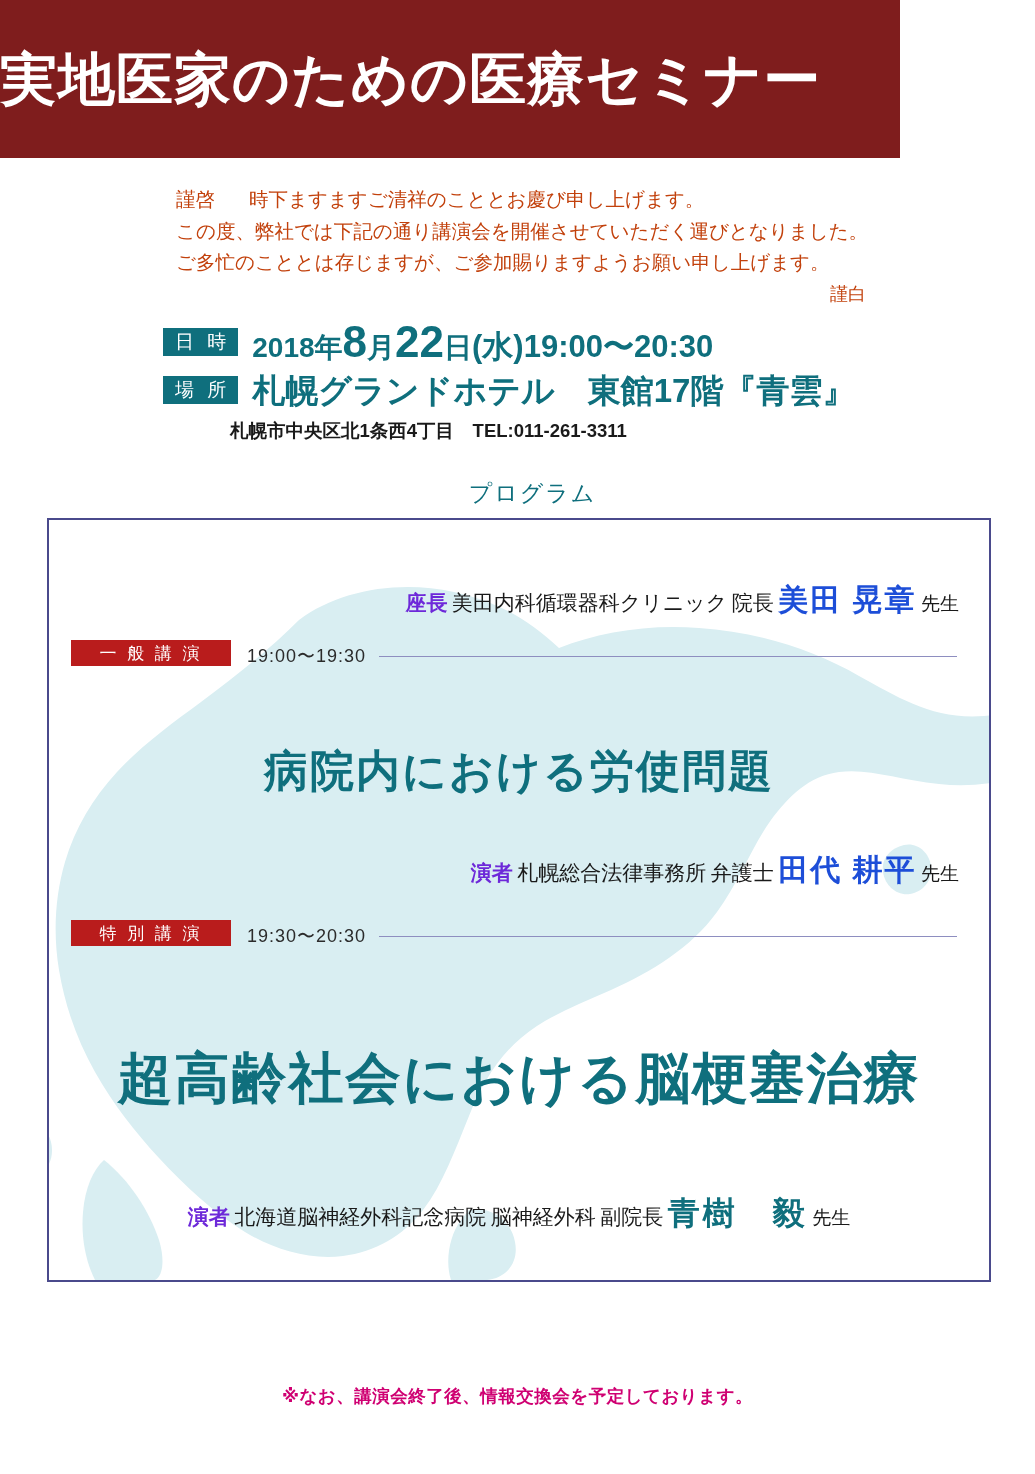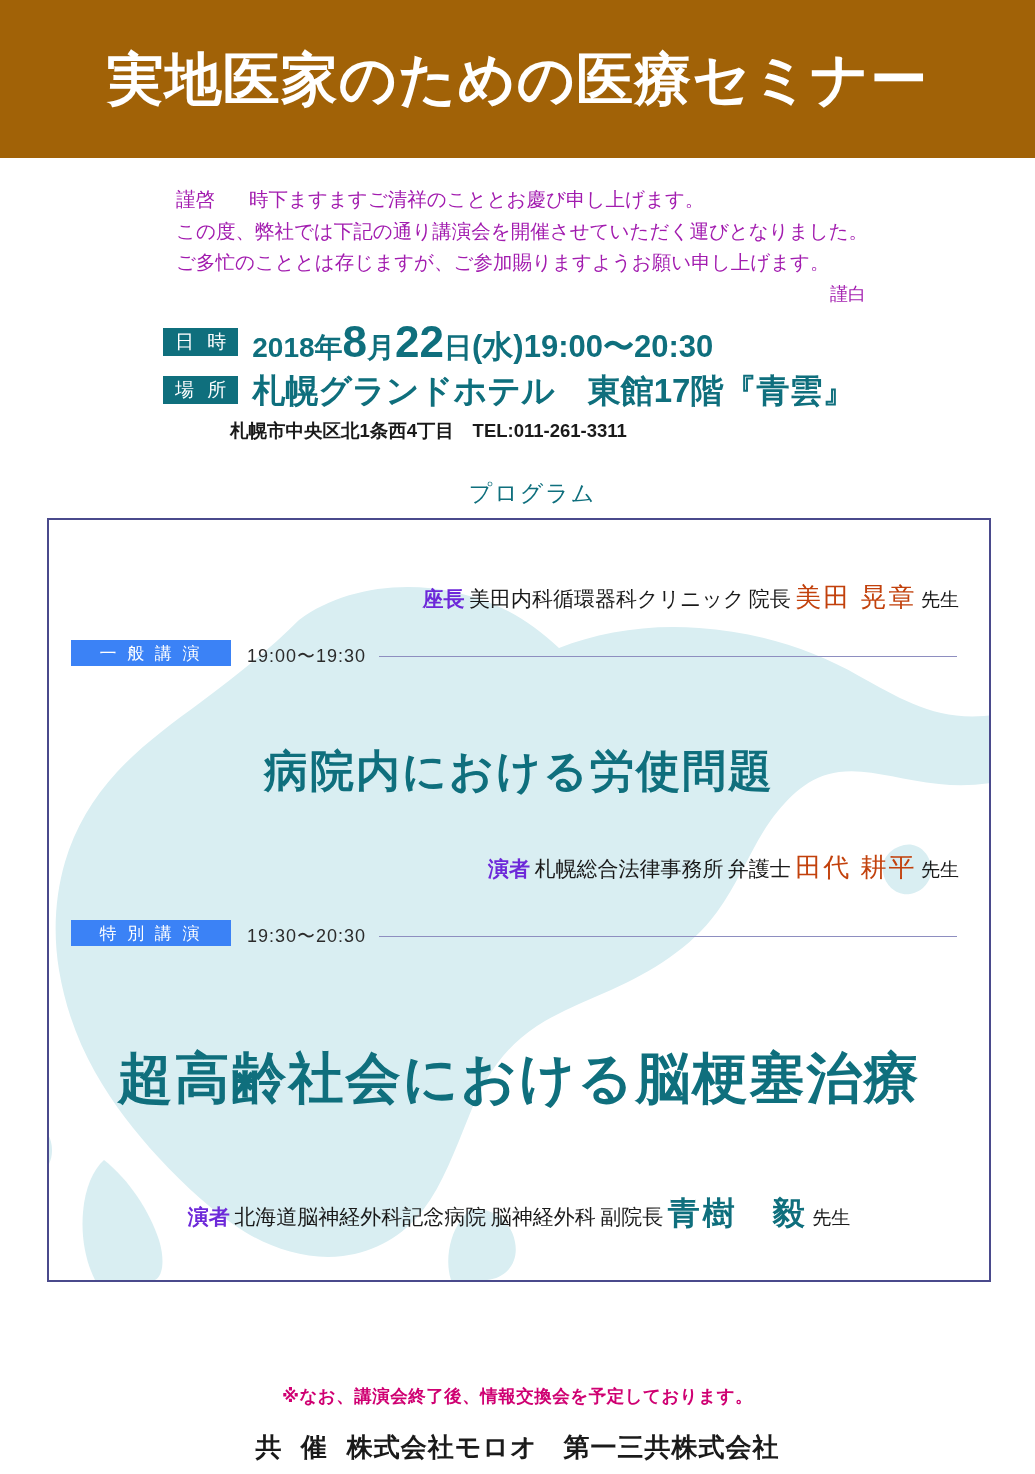--- a/index.html
+++ b/index.html
@@ -19,45 +19,44 @@
     position: relative;
     width: 1035px;
     height: 1474px;
   }
 
   
   .banner {
     position: absolute;
     left: 0;
     top: 0;
-    width: 1035px;
+    width: 900px;
     height: 158px;
-    background: #a16207;
+    background: #7f1d1d;
     display: flex;
     align-items: center;
-    justify-content: center;
   }
   .banner-title {
     color: #ffffff;
     font-size: 57px;
     font-weight: bold;
     letter-spacing: 1px;
     line-height: 1;
     white-space: nowrap;
   }
 
   
   .greeting {
     position: absolute;
     left: 176px;
     top: 184px;
     width: 800px;
     font-size: 19.5px;
     line-height: 1.62;
-    color: #a21caf;
+    color: #c2410c;
   }
   .greeting .indent-lead {
     display: inline-block;
     width: 34px;
   }
   .greeting-close {
     position: absolute;
     left: 0;
     top: 96px;
     width: 690px;
@@ -164,36 +163,36 @@
   }
   .affil {
     font-size: 21px;
     color: #1a1a1a;
   }
   .pos {
     font-size: 21px;
     color: #1a1a1a;
   }
   .person {
-    font-size: 26px;
-    font-weight: normal;
-    color: #c2410c;
+    font-size: 30px;
+    font-weight: bold;
+    color: #1d4ed8;
     letter-spacing: 2px;
   }
   .sensei {
     font-size: 19px;
     color: #1a1a1a;
   }
 
   .session-tag {
     position: absolute;
     left: 22px;
     width: 160px;
     height: 26px;
-    background: #3b82f6;
+    background: #b91c1c;
     color: #ffffff;
     font-size: 17px;
     letter-spacing: 3px;
     display: flex;
     align-items: center;
     justify-content: center;
     box-sizing: border-box;
   }
   .session-time {
     position: absolute;
@@ -372,17 +371,14 @@
         <span class="person-hl">青樹　毅</span>
         <span class="sensei">先生</span>
       </div>
 
     </div>
   </div>
 
 
   <div class="note-pink">※なお、講演会終了後、情報交換会を予定しております。</div>
 
-  <div class="sponsor">
-    <span class="lbl">共 催</span><span>株式会社モロオ</span><span class="co2">第一三共株式会社</span>
-  </div>
 
 </div>
 
 </body></html>

